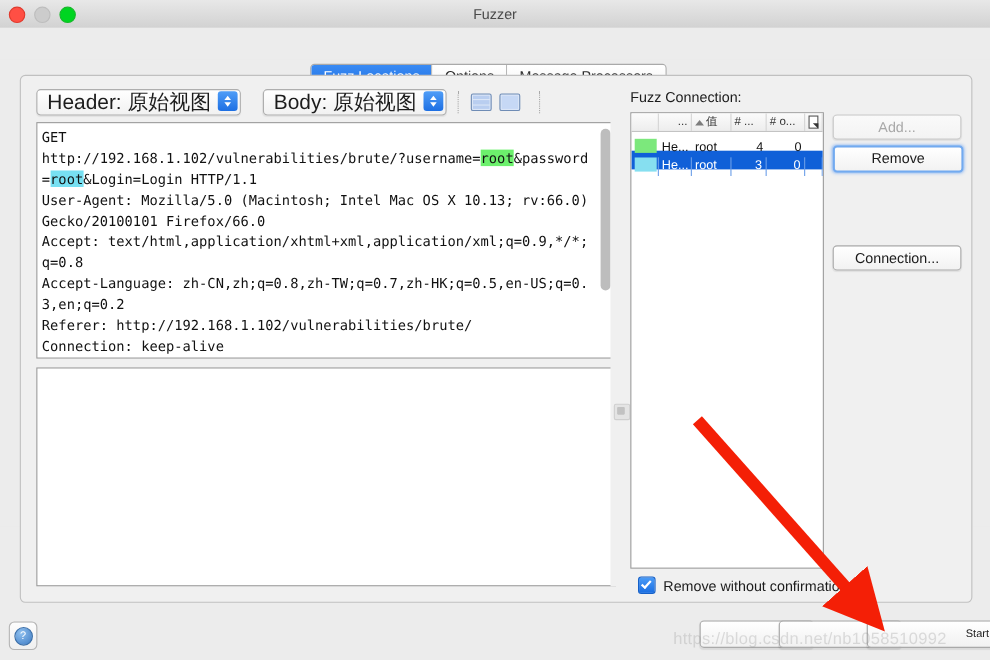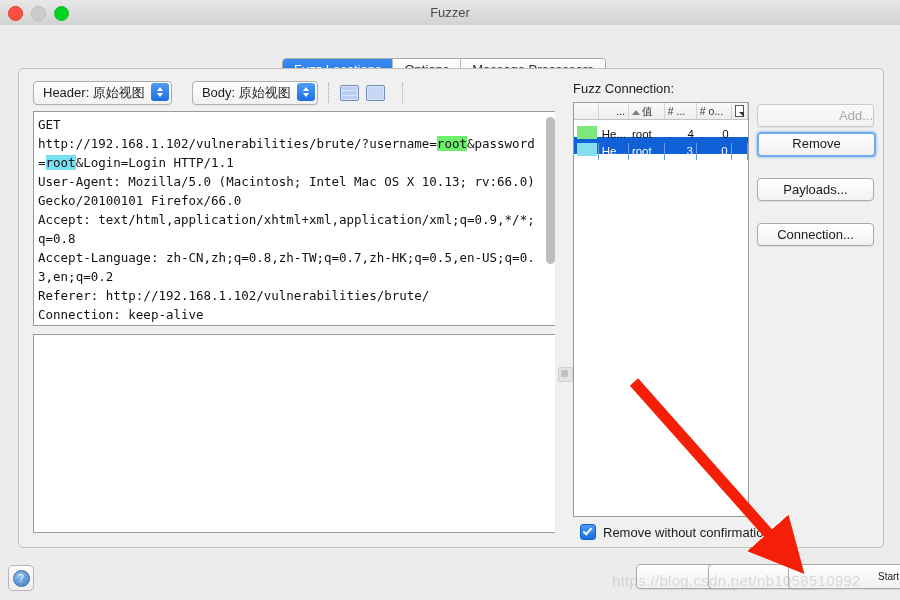--- a/index.html
+++ b/index.html
@@ -52,21 +52,21 @@
     position:absolute;left:18px;top:68px;width:864px;height:478px;
     background:#f0f0f0;border:1px solid #c0c0c0;border-radius:5px;
   }
 
   
   .toolbar{position:absolute;left:14px;top:12px;display:flex;align-items:center;}
   .combo{
     position:relative;height:22px;display:flex;align-items:center;
     background:linear-gradient(#ffffff,#f1f1f1);
     border:1px solid #aeaeae;border-radius:4px;
-    padding:0 26px 0 9px;font-size:13px;color:#1c1c1c;white-space:nowrap;
+    padding:0 26px 0 9px;font-size:19px;color:#1c1c1c;white-space:nowrap;
     box-shadow:0 1px 1px rgba(0,0,0,.06);
   }
   .combo .arrowbox{
     position:absolute;right:2px;top:1px;width:18px;height:18px;
     background:linear-gradient(#4f9df7,#1d6fe3);border-radius:3px;
     display:flex;flex-direction:column;align-items:center;justify-content:center;gap:2px;
   }
   .combo .arrowbox i{
     display:block;width:0;height:0;border-left:3px solid transparent;border-right:3px solid transparent;
   }
@@ -159,21 +159,21 @@
   .sw-green{background:#7ce87c;}
   .sw-cyan{background:#86dff0;}
 
   
   .btn{
     position:absolute;width:115px;height:21px;line-height:21px;text-align:center;
     font-size:13px;color:#1b1b1b;background:linear-gradient(#ffffff,#f2f2f2);
     border:1px solid #aaaaaa;border-radius:4px;box-shadow:0 1px 1px rgba(0,0,0,.07);
     white-space:nowrap;
   }
-  .btn.disabled{color:#a8a8a8;background:linear-gradient(#fafafa,#f3f3f3);border-color:#c9c9c9;text-align:right;}
+  .btn.disabled{color:#a8a8a8;background:linear-gradient(#fafafa,#f3f3f3);border-color:#c9c9c9;}
   .btn.focused{border:2px solid #72aaf0;box-shadow:0 0 3px rgba(100,160,245,.85);line-height:19px;text-align:center;}
   #btn-add{left:738px;top:35px;}
   #btn-remove{left:738px;top:63px;}
   #btn-payloads{left:738px;top:109px;}
   #btn-processors{left:738px;top:154px;}
 
   .chkrow{position:absolute;left:561px;top:455px;display:flex;align-items:center;gap:7px;}
   .chkbox{
     width:14px;height:14px;border-radius:3px;background:linear-gradient(#4a9bf7,#1a6ee2);
     border:1px solid #1560c8;position:relative;
@@ -319,21 +319,20 @@
         <div class="c c-loc">He...</div>
         <div class="c c-val">root</div>
         <div class="c c-n1">3</div>
         <div class="c c-n2">0</div>
         <div class="c c-cfg"></div>
       </div>
     </div>
 
     <div class="btn disabled" id="btn-add">Add...</div>
     <div class="btn focused" id="btn-remove">Remove</div>
-    <div class="btn" id="btn-payloads">Payloads...</div>
     <div class="btn" id="btn-processors">Connection...</div>
 
     <div class="chkrow">
       <div class="chkbox"></div>
       <div class="chklabel">Remove without confirmation</div>
     </div>
   </div>
 
   <div class="helpbtn">
     <div class="helpcircle">?</div>

